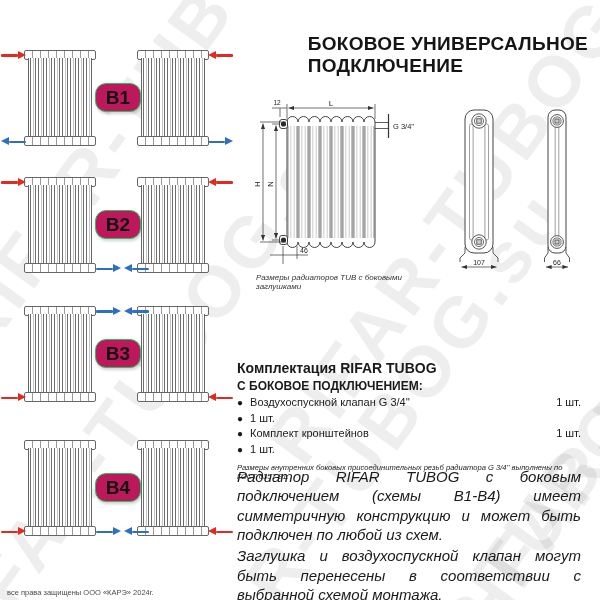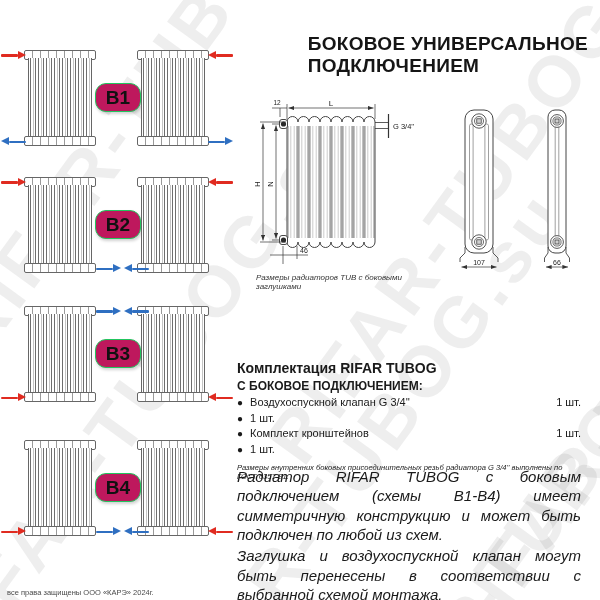--- a/index.html
+++ b/index.html
@@ -78,21 +78,21 @@
 
   <div class="wm" style="left:-70px;top:320px;">RIFAR-TUBOG.su</div>
   <div class="wm" style="left:-90px;top:640px;">RIFAR-TUBOG.su</div>
   <div class="wm" style="left:120px;top:720px;">RIFAR-TUBOG.su</div>
   <div class="wm" style="left:300px;top:780px;">RIFAR-TUBOG.su</div>
   <div class="wm" style="left:420px;top:620px;">RIFAR-TUBOG.su</div>
   <div class="wm" style="left:250px;top:430px;">RIFAR-TUBOG.su</div>
 
   <div class="title">
     <span>БОКОВОЕ УНИВЕРСАЛЬНОЕ</span>
-    <span>ПОДКЛЮЧЕНИЕМ</span>
+    <span>ПОДКЛЮЧЕНИЕ</span>
   </div>
 
   <div class="scheme-row" style="top:50px;">
     <div class="rad rad-left">
         <div class="rad-cap top"></div>
         <div class="rad-body"></div>
         <div class="rad-cap bottom"></div>
       </div>
     <div class="scheme-label">B1</div>
     <div class="rad rad-right">

